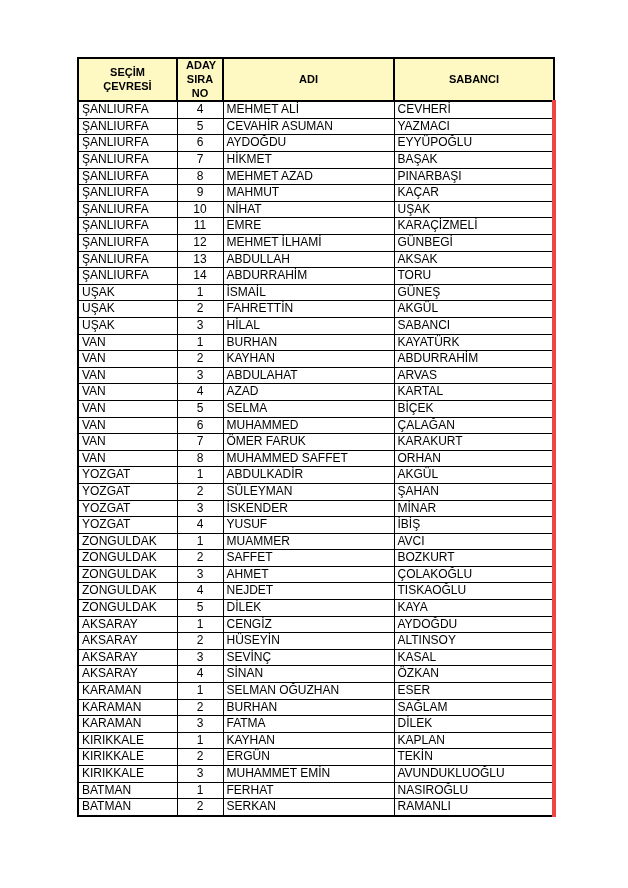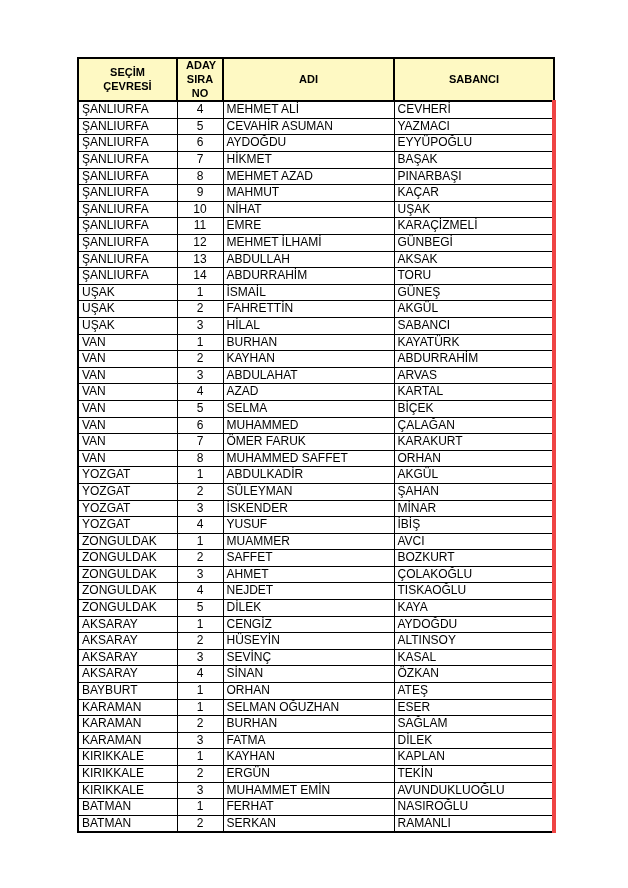--- a/index.html
+++ b/index.html
@@ -280,26 +280,20 @@
           <td class="col-2">SEVİNÇ</td>
           <td class="col-3">KASAL</td>
         </tr>
         <tr>
           <td class="col-0">AKSARAY</td>
           <td class="col-1">4</td>
           <td class="col-2">SİNAN</td>
           <td class="col-3">ÖZKAN</td>
         </tr>
         <tr>
-          <td class="col-0">BAYBURT</td>
-          <td class="col-1">1</td>
-          <td class="col-2">ORHAN</td>
-          <td class="col-3">ATEŞ</td>
-        </tr>
-        <tr>
           <td class="col-0">KARAMAN</td>
           <td class="col-1">1</td>
           <td class="col-2">SELMAN OĞUZHAN</td>
           <td class="col-3">ESER</td>
         </tr>
         <tr>
           <td class="col-0">KARAMAN</td>
           <td class="col-1">2</td>
           <td class="col-2">BURHAN</td>
           <td class="col-3">SAĞLAM</td>

